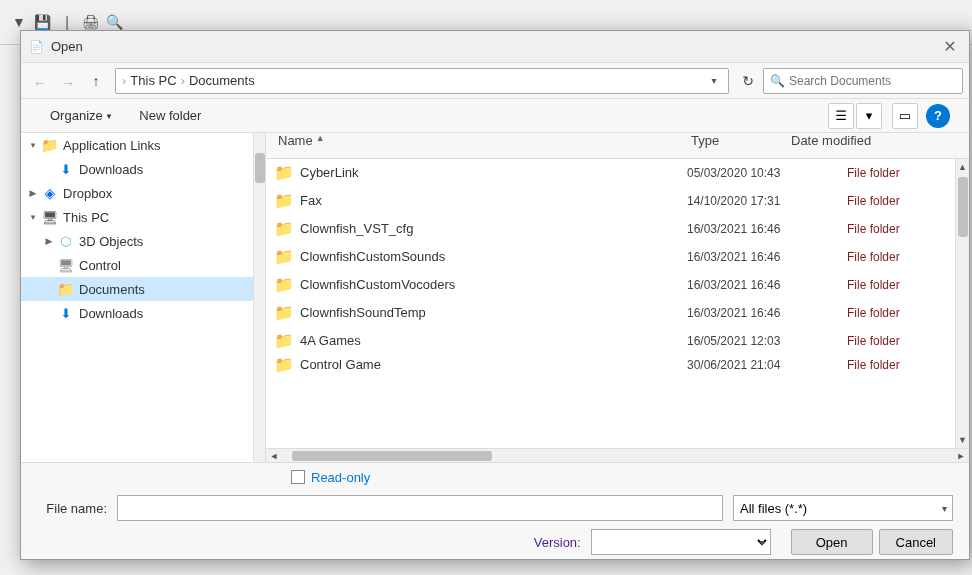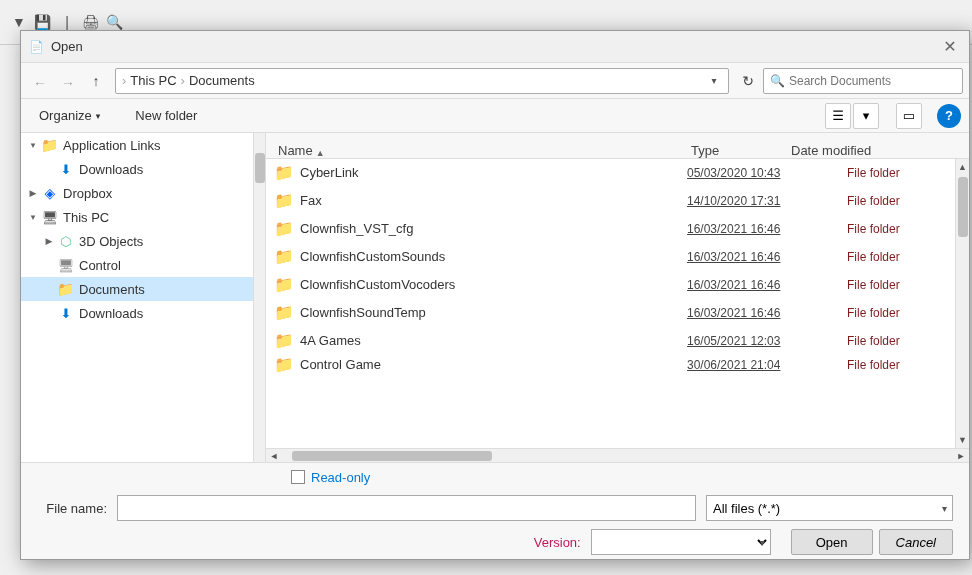--- a/index.html
+++ b/index.html
@@ -155,22 +155,22 @@
       border: none; outline: none; flex: 1; font-size: 12px; color: #999; background: transparent;
     }
 
     
     .toolbar2 {
       height: 34px;
       background: #f7f7f7;
       border-bottom: 1px solid #ddd;
       display: flex;
       align-items: center;
-      padding: 0 8px;
-      gap: 15px;
+      padding: 0 19px;
+      gap: 8px;
       flex-shrink: 0;
     }
 
     .toolbar2-btn {
       height: 26px;
       padding: 0 10px;
       border: none;
       background: transparent;
       cursor: pointer;
       font-size: 13px;
@@ -265,21 +265,21 @@
       align-items: center;
       border-bottom: 1px solid #ddd;
       background: #f7f7f7;
       height: 26px;
       padding: 0 8px;
       flex-shrink: 0;
     }
 
     .col-header {
       display: flex;
-      align-items: flex-end;
+      align-items: flex-start;
       gap: 3px;
       font-size: 12px;
       color: #444;
       cursor: pointer;
       padding: 0 4px;
       height: 100%;
     }
 
     .col-name { flex: 1; }
     .col-date { width: 160px; }
@@ -312,21 +312,20 @@
     .file-name {
       flex: 1;
       font-size: 13px;
       color: #333;
     }
 
     .file-date {
       width: 160px;
       font-size: 12px;
       color: #444;
-      text-decoration: underline;
     }
 
     .file-type {
       width: 100px;
       font-size: 12px;
       color: #7f1d1d;
     }
 
     
     .h-scroll {
@@ -405,21 +404,21 @@
       flex: 1;
       height: 26px;
       border: 1px solid #aaa;
       background: #fff;
       padding: 0 6px;
       font-size: 13px;
       outline: none;
     }
 
     .filetype-select {
-      width: 247px;
+      width: 220px;
       height: 26px;
       border: 1px solid #aaa;
       background: #fff;
       padding: 0 6px;
       font-size: 13px;
       cursor: pointer;
       appearance: none;
       -webkit-appearance: none;
     }
 
@@ -438,21 +437,21 @@
     .version-row {
       display: flex;
       align-items: center;
       padding: 4px 16px;
       gap: 10px;
       justify-content: flex-end;
     }
 
     .version-label {
       font-size: 13px;
-      color: #be185d;
+      color: #4c1d95;
     }
 
     .version-select {
       width: 180px;
       height: 26px;
       border: 1px solid #aaa;
       background: #fff;
       padding: 0 6px;
       font-size: 13px;
       cursor: pointer;
@@ -475,21 +474,20 @@
     }
 
     .btn-cancel {
       height: 26px;
       padding: 0 16px;
       background: #e1e1e1;
       border: 1px solid #aaa;
       cursor: pointer;
       font-size: 13px;
       border-radius: 2px;
-      font-style: italic;
     }
 
     
     .sidebar-inner {
       padding-right: 12px;
     }
 
   </style>
 </head>
 <body>

